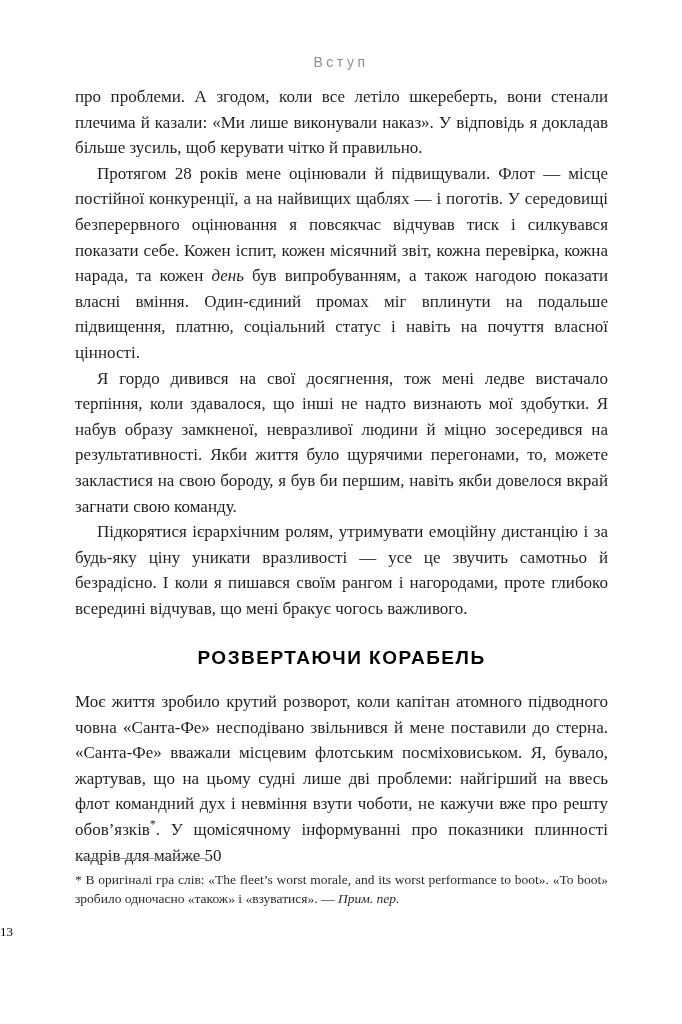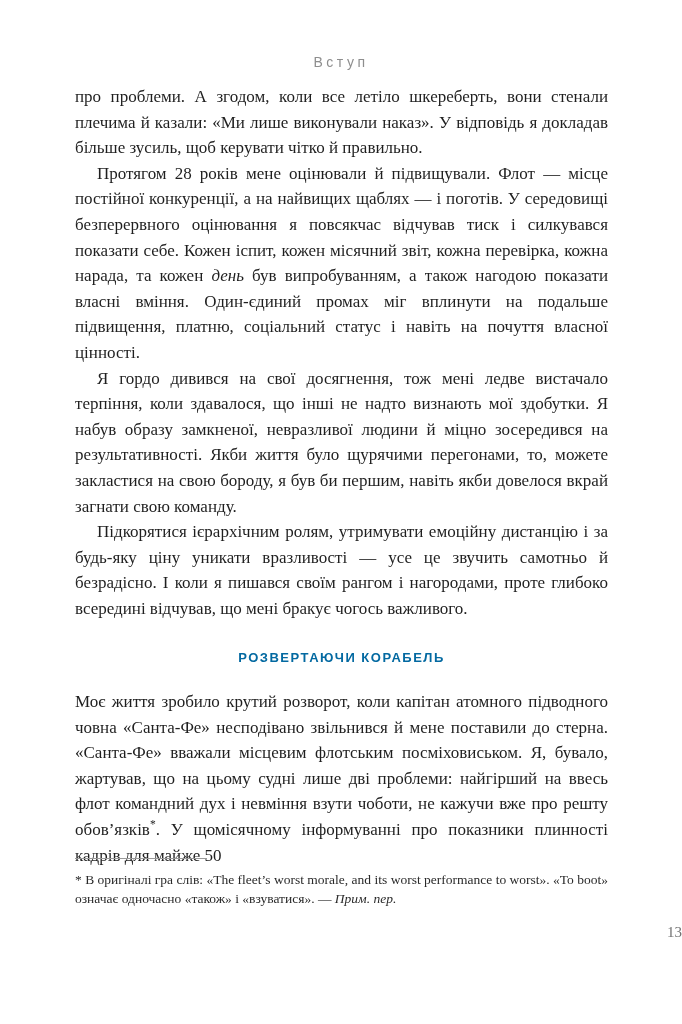--- a/index.html
+++ b/index.html
@@ -29,26 +29,26 @@
     left: 75px;
     width: 533px;
     font-size: 17px;
     line-height: 25.6px;
     text-align: justify;
   }
   .body-text p { margin: 0; }
   .body-text p.indent { text-indent: 22px; }
   .section-heading {
     font-family: "Liberation Sans", sans-serif;
-    font-size: 13px;
+    font-size: 19px;
     font-weight: bold;
     letter-spacing: 1.5px;
     text-align: center;
     margin: 24px 0 18px 0;
-    color: #0369a1;
+    color: #000000;
   }
   sup { font-size: 0.68em; line-height: 0; }
   em.bold { font-weight: normal; }
   .footnote-block {
     position: absolute;
     left: 75px;
     top: 858px;
     width: 533px;
   }
   .footnote-rule {
@@ -61,41 +61,41 @@
     font-size: 13.5px;
     line-height: 19px;
     text-align: justify;
     color: #2a2a2a;
   }
   .page-number {
     position: absolute;
     top: 924px;
     left: 0;
     right: 0;
-    text-align: right;
-    font-size: 15px;
-    color: #737373;
+    text-align: left;
+    font-size: 13px;
+    color: #000000;
   }
 </style>
 </head>
 <body>
 
 <div class="page">
 
   <div class="running-head">Вступ</div>
 
   <div class="body-text">
       <p><span>про проблеми. А згодом, коли все летіло шкереберть, вони стенали плечима й казали: «Ми лише виконували наказ». У відповідь я докладав більше зусиль, щоб керувати чітко й правильно.</span></p>
       <p class="indent"><span>Протягом 28 років мене оцінювали й підвищували. Флот — місце постійної конкуренції, а на найвищих щаблях — і поготів. У середовищі безперервного оцінювання я повсякчас відчував тиск і силкувався показати себе. Кожен іспит, кожен місячний звіт, кожна перевірка, кожна нарада, та кожен </span><em>день</em><span> був випробуванням, а також нагодою показати власні вміння. Один-єдиний промах міг вплинути на подальше підвищення, платню, соціальний статус і навіть на почуття власної цінності.</span></p>
       <p class="indent"><span>Я гордо дивився на свої досягнення, тож мені ледве вистачало терпіння, коли здавалося, що інші не надто визнають мої здобутки. Я набув образу замкненої, невразливої людини й міцно зосередився на результативності. Якби життя було щурячими перегонами, то, можете закластися на свою бороду, я був би першим, навіть якби довелося вкрай загнати свою команду.</span></p>
       <p class="indent"><span>Підкорятися ієрархічним ролям, утримувати емоційну дистанцію і за будь-яку ціну уникати вразливості — усе це звучить самотньо й безрадісно. І коли я пишався своїм рангом і нагородами, проте глибоко всередині відчував, що мені бракує чогось важливого.</span></p>
       <h2 class="section-heading">РОЗВЕРТАЮЧИ КОРАБЕЛЬ</h2>
       <p><span>Моє життя зробило крутий розворот, коли капітан атомного підводного човна «Санта-Фе» несподівано звільнився й мене поставили до стерна. «Санта-Фе» вважали місцевим флотським посміховиськом. Я, бувало, жартував, що на цьому судні лише дві проблеми: найгірший на ввесь флот командний дух і невміння взути чоботи, не кажучи вже про решту обов’язків</span><sup>*</sup><span>. У щомісячному інформуванні про показники плинності кадрів для майже 50</span></p>
     </div>
 
   <div class="footnote-block">
     <div class="footnote-rule"></div>
-    <div class="footnote"><span>*  В оригіналі гра слів: «The fleet’s worst morale, and its worst performance to worst». «To boot» означає одночасно «також» і «взуватися». — </span><em class="bold">Прим. пер.</em></div>
+    <div class="footnote"><span>*  В оригіналі гра слів: «The fleet’s worst morale, and its worst performance to boot». «To boot» зробило одночасно «також» і «взуватися». — </span><em class="bold">Прим. пер.</em></div>
   </div>
 
   <div class="page-number">13</div>
 
 </div>
 
 </body></html>

